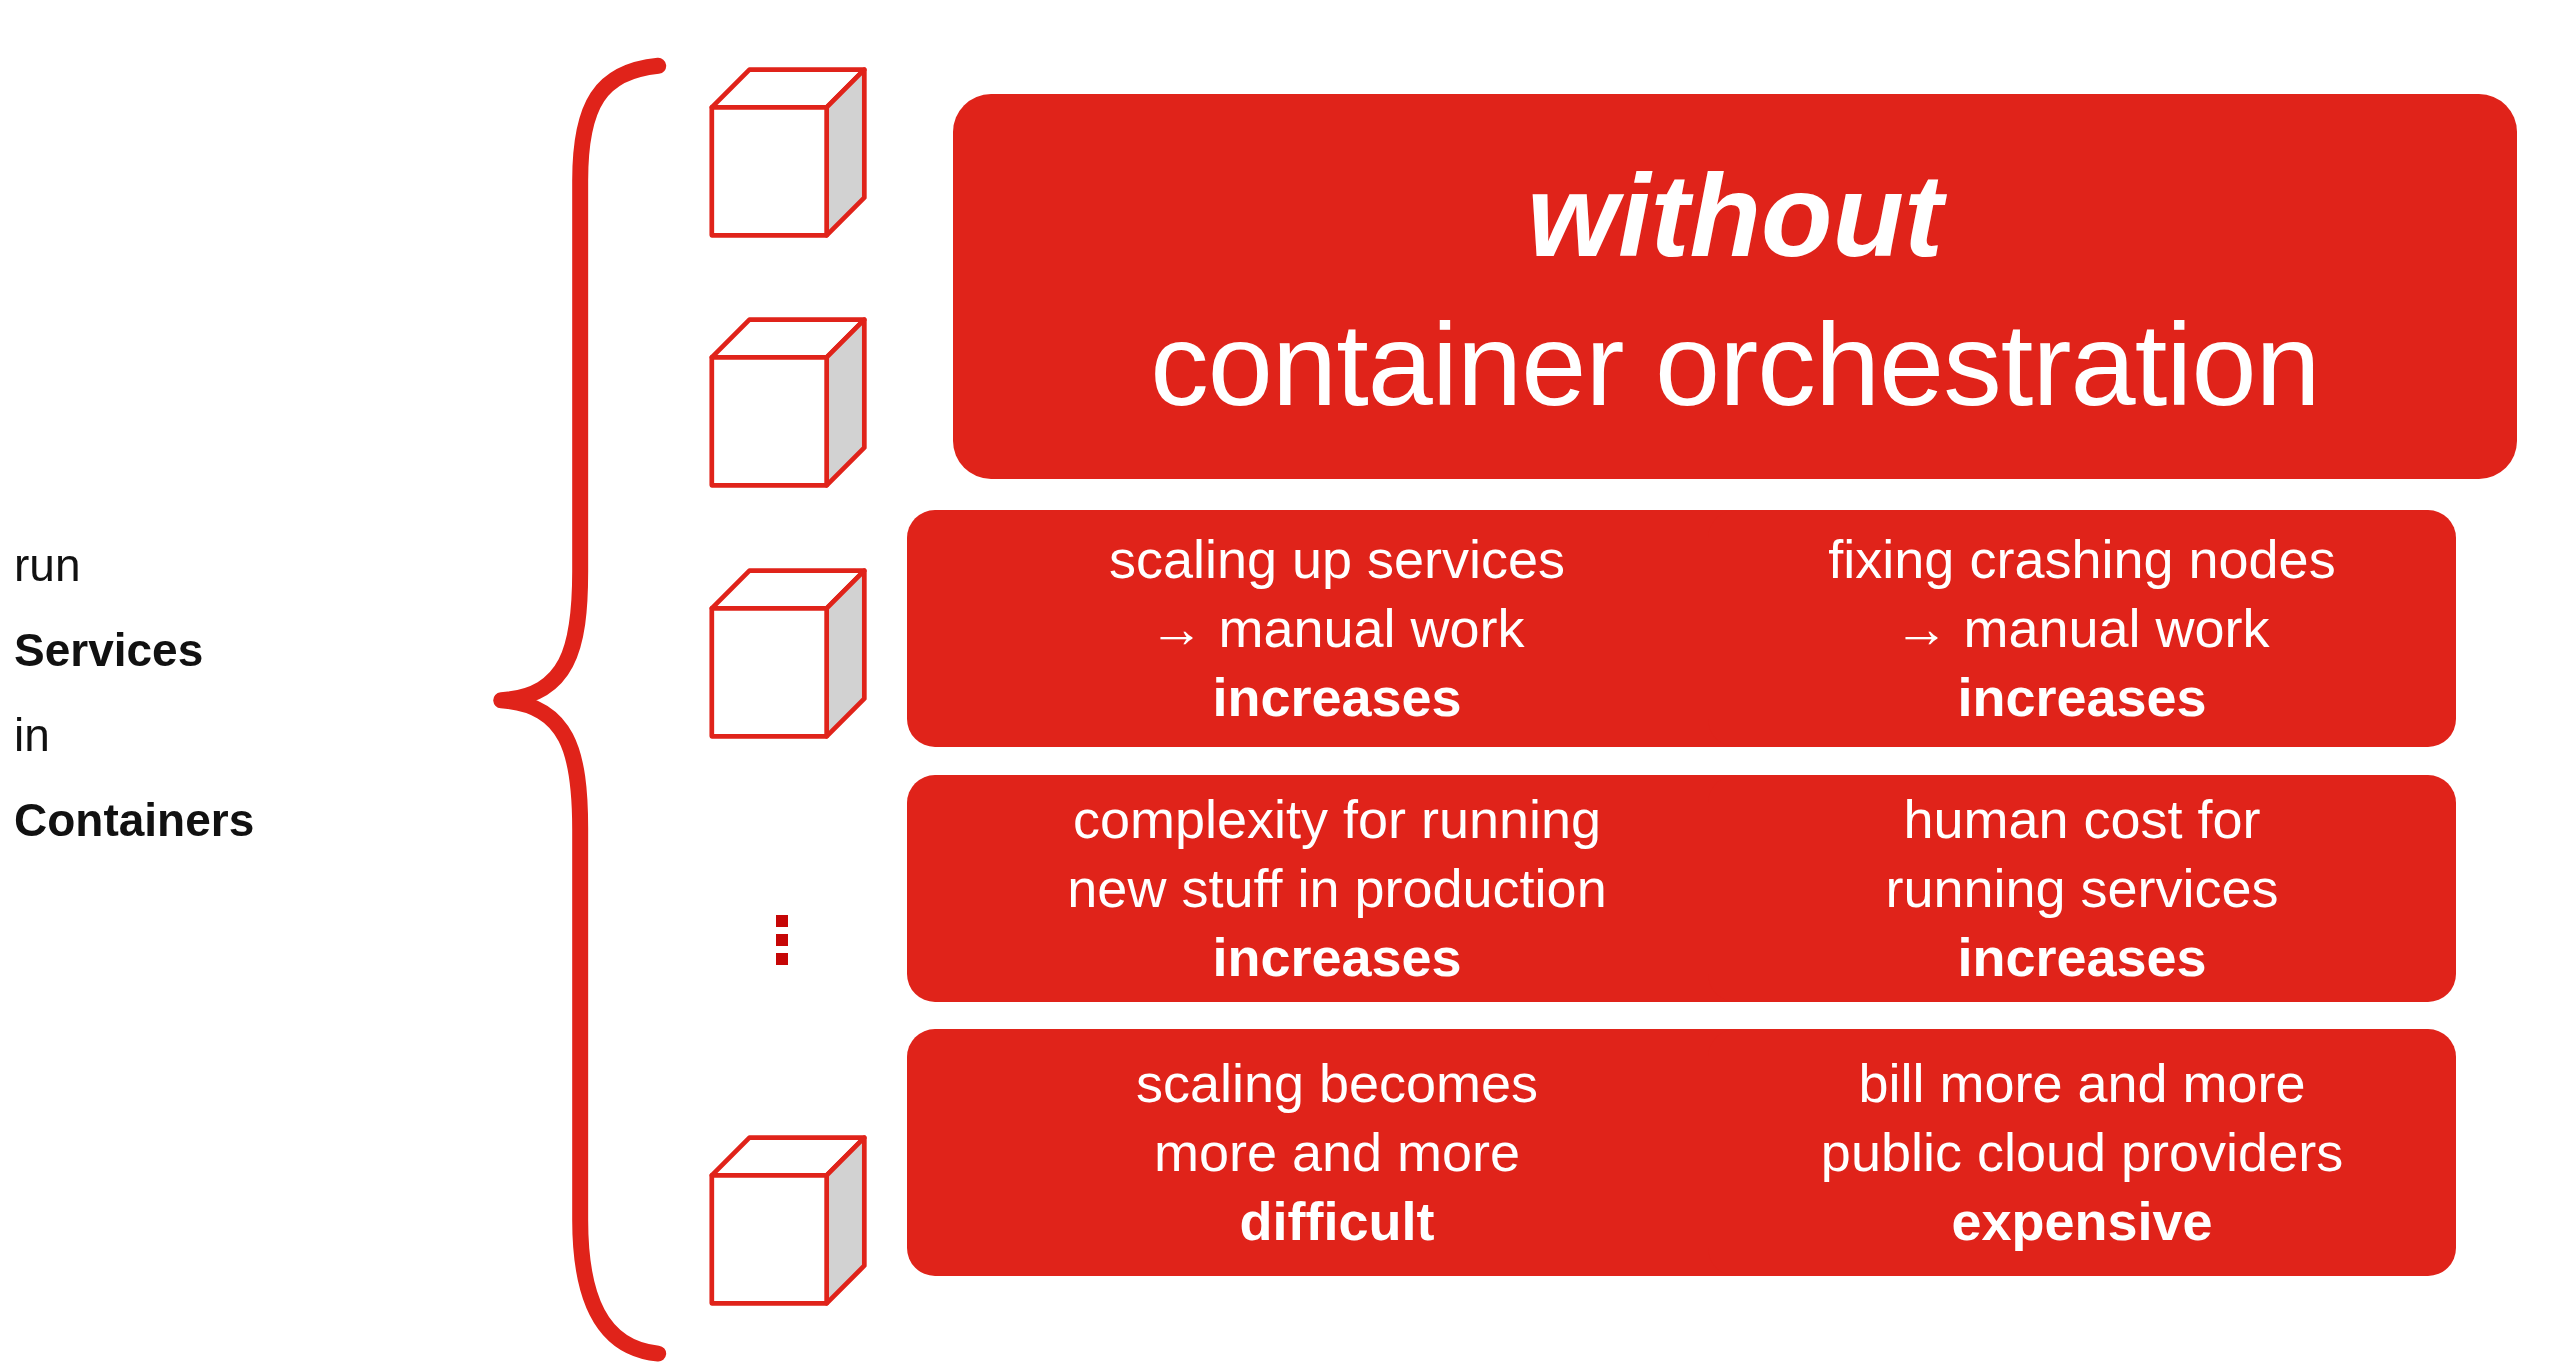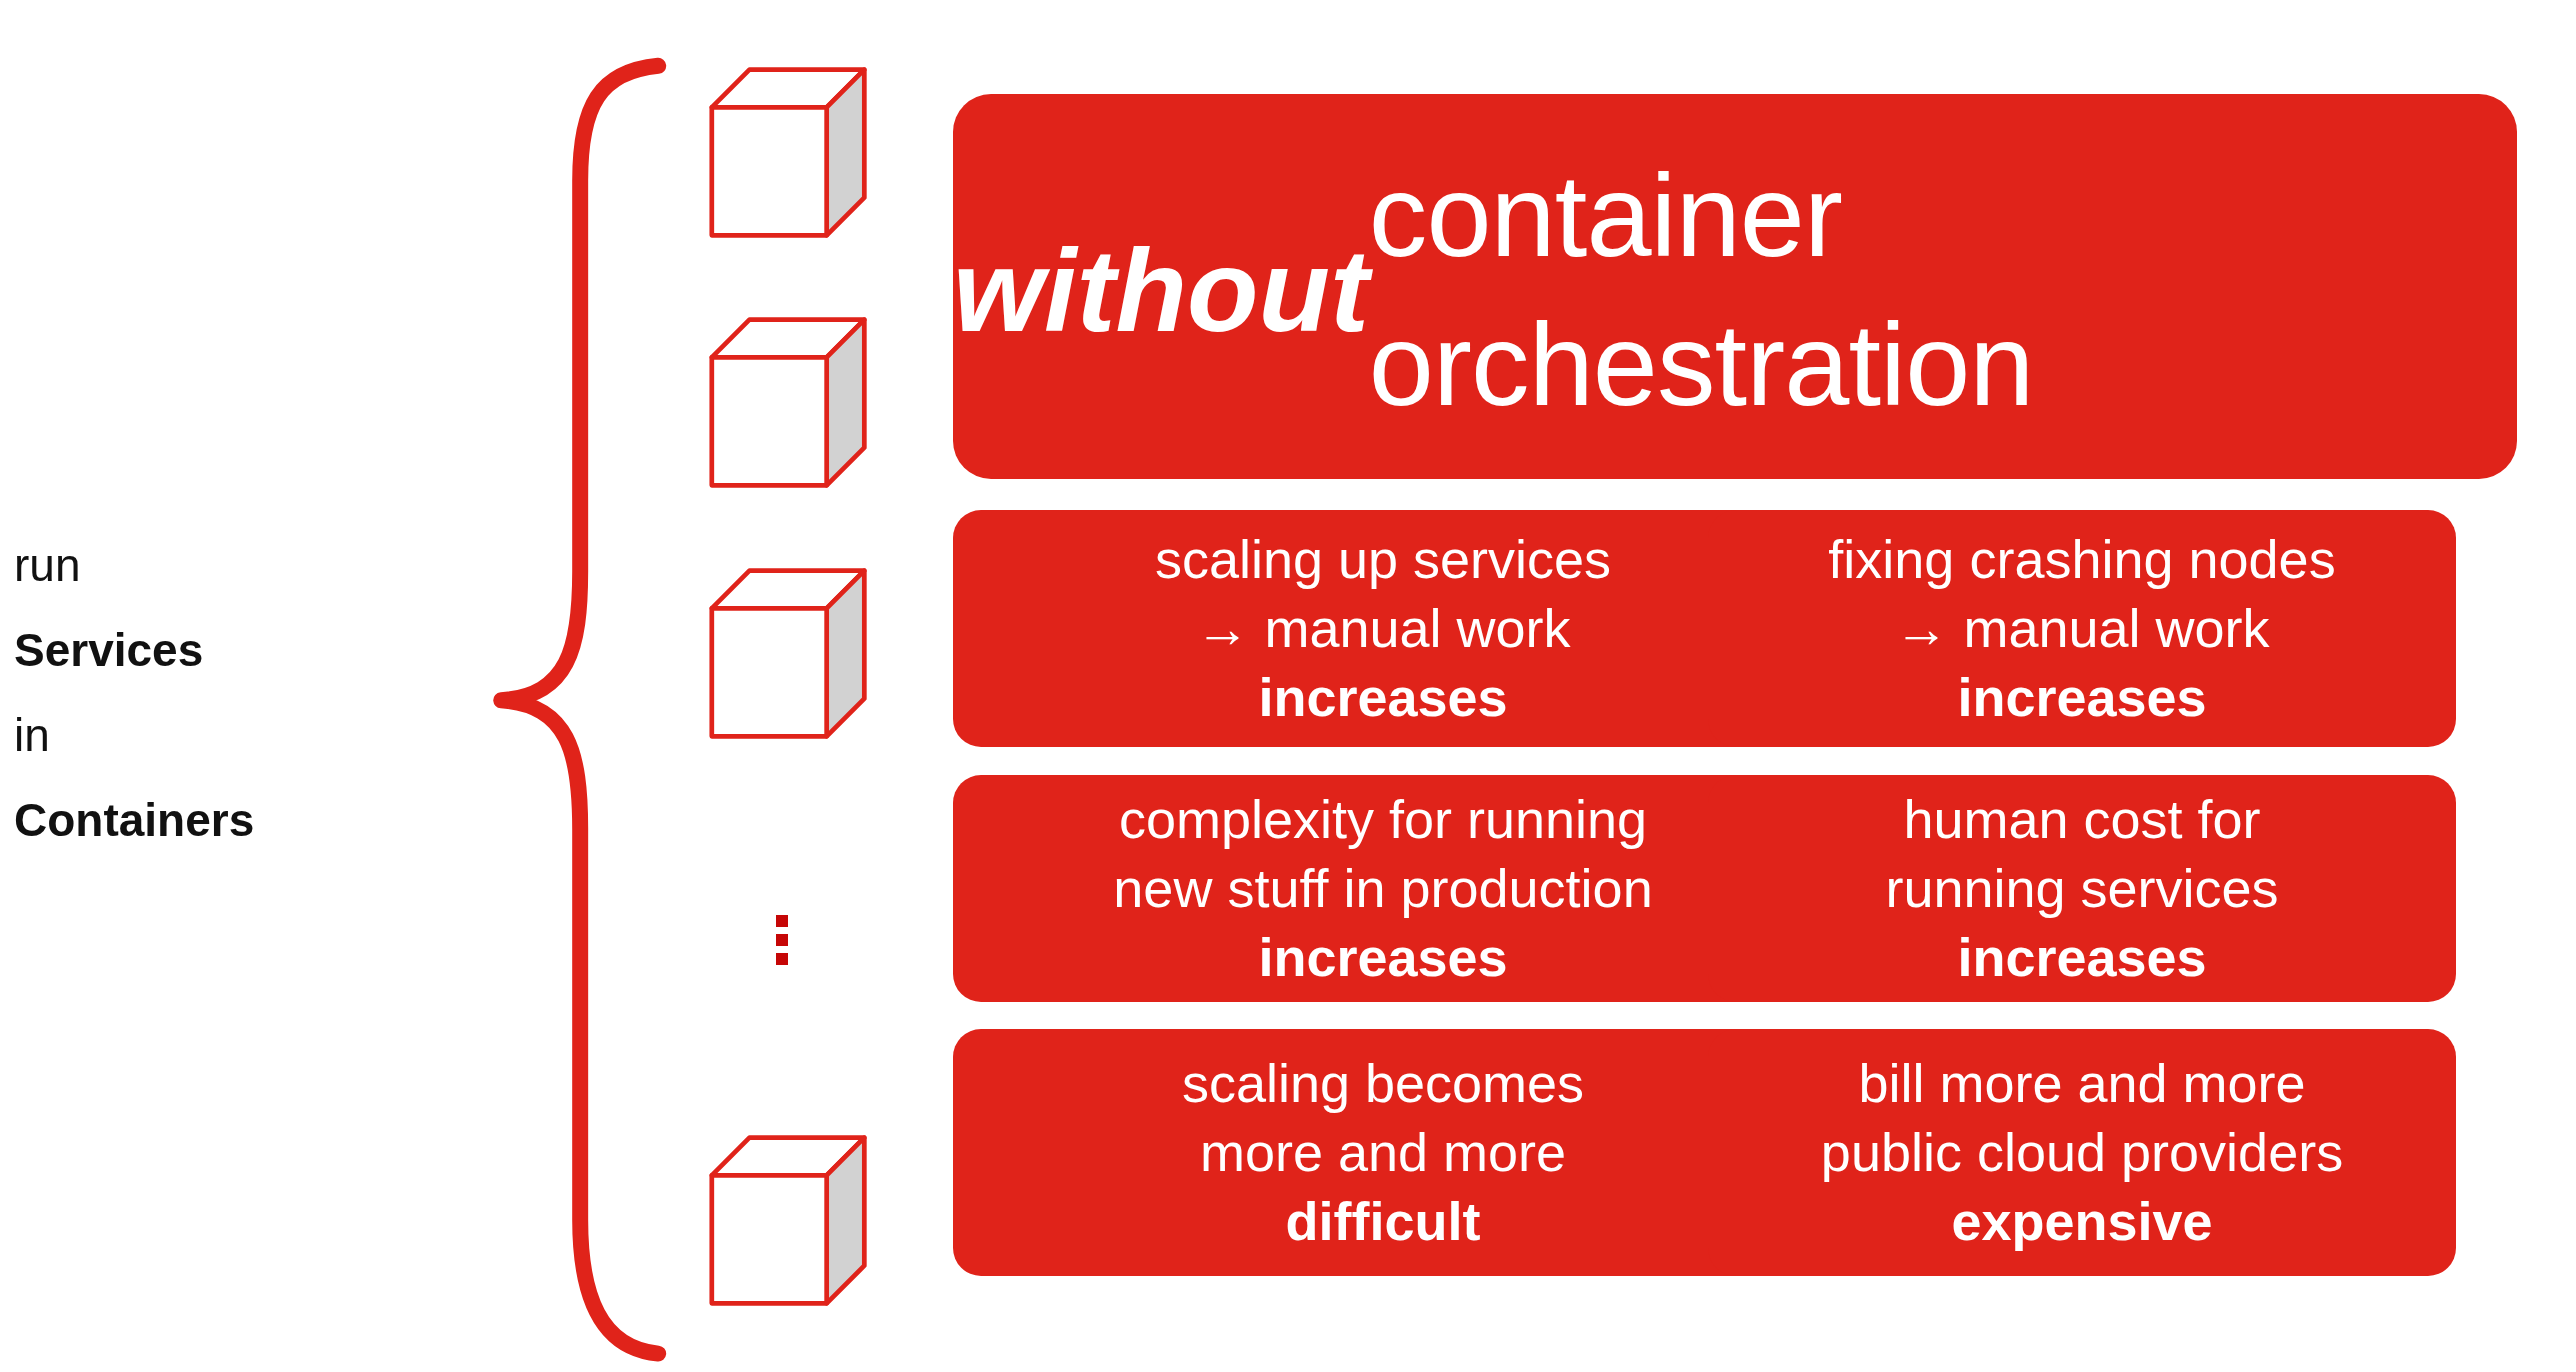--- a/index.html
+++ b/index.html
@@ -22,35 +22,35 @@
   .brace-svg{position:absolute;left:489px;top:47px;}
   .cube{position:absolute;left:708px;width:162px;height:177px;}
   .cube-1{top:64px;} .cube-2{top:314px;} .cube-3{top:565px;} .cube-4{top:1132px;}
   .vdots{position:absolute;left:776px;top:915px;display:flex;flex-direction:column;gap:6.6px;}
   .vdots span{width:12.2px;height:12.2px;background:#c60606;display:block;}
 
   
   .title-card{
     position:absolute;left:953px;top:94px;width:1564px;height:385px;
     background:#e0231a;border-radius:38px;color:#ffffff;
-    display:flex;flex-direction:row;align-items:center;justify-content:center;
+    display:flex;flex-direction:column;align-items:center;justify-content:center;
     padding-top:7.5px;box-sizing:border-box;
   }
   .title-card .emph{font-size:117px;font-weight:700;font-style:italic;line-height:149px;}
   .title-card .subj{font-size:117px;font-weight:400;line-height:149px;letter-spacing:-0.9px;}
 
   
   .card{
     position:absolute;background:#e0231a;border-radius:28px;color:#ffffff;
     display:flex;flex-direction:column;align-items:center;justify-content:center;
     text-align:center;font-size:54px;line-height:69px;font-weight:400;
     box-sizing:border-box;padding:0 28px;
   }
   .card .em{font-weight:700;}
-  .c-col1{left:953px;width:882px;padding-left:6px;}
+  .c-col1{left:907px;width:882px;padding-left:6px;}
   .c-col2{left:1708px;width:748px;}
   .c-row1{top:510px;height:237px;}
   .c-row2{top:775px;height:227px;}
   .c-row3{top:1029px;height:247px;}
 </style>
 </head>
 <body>
 
 <div class="canvas">
 

